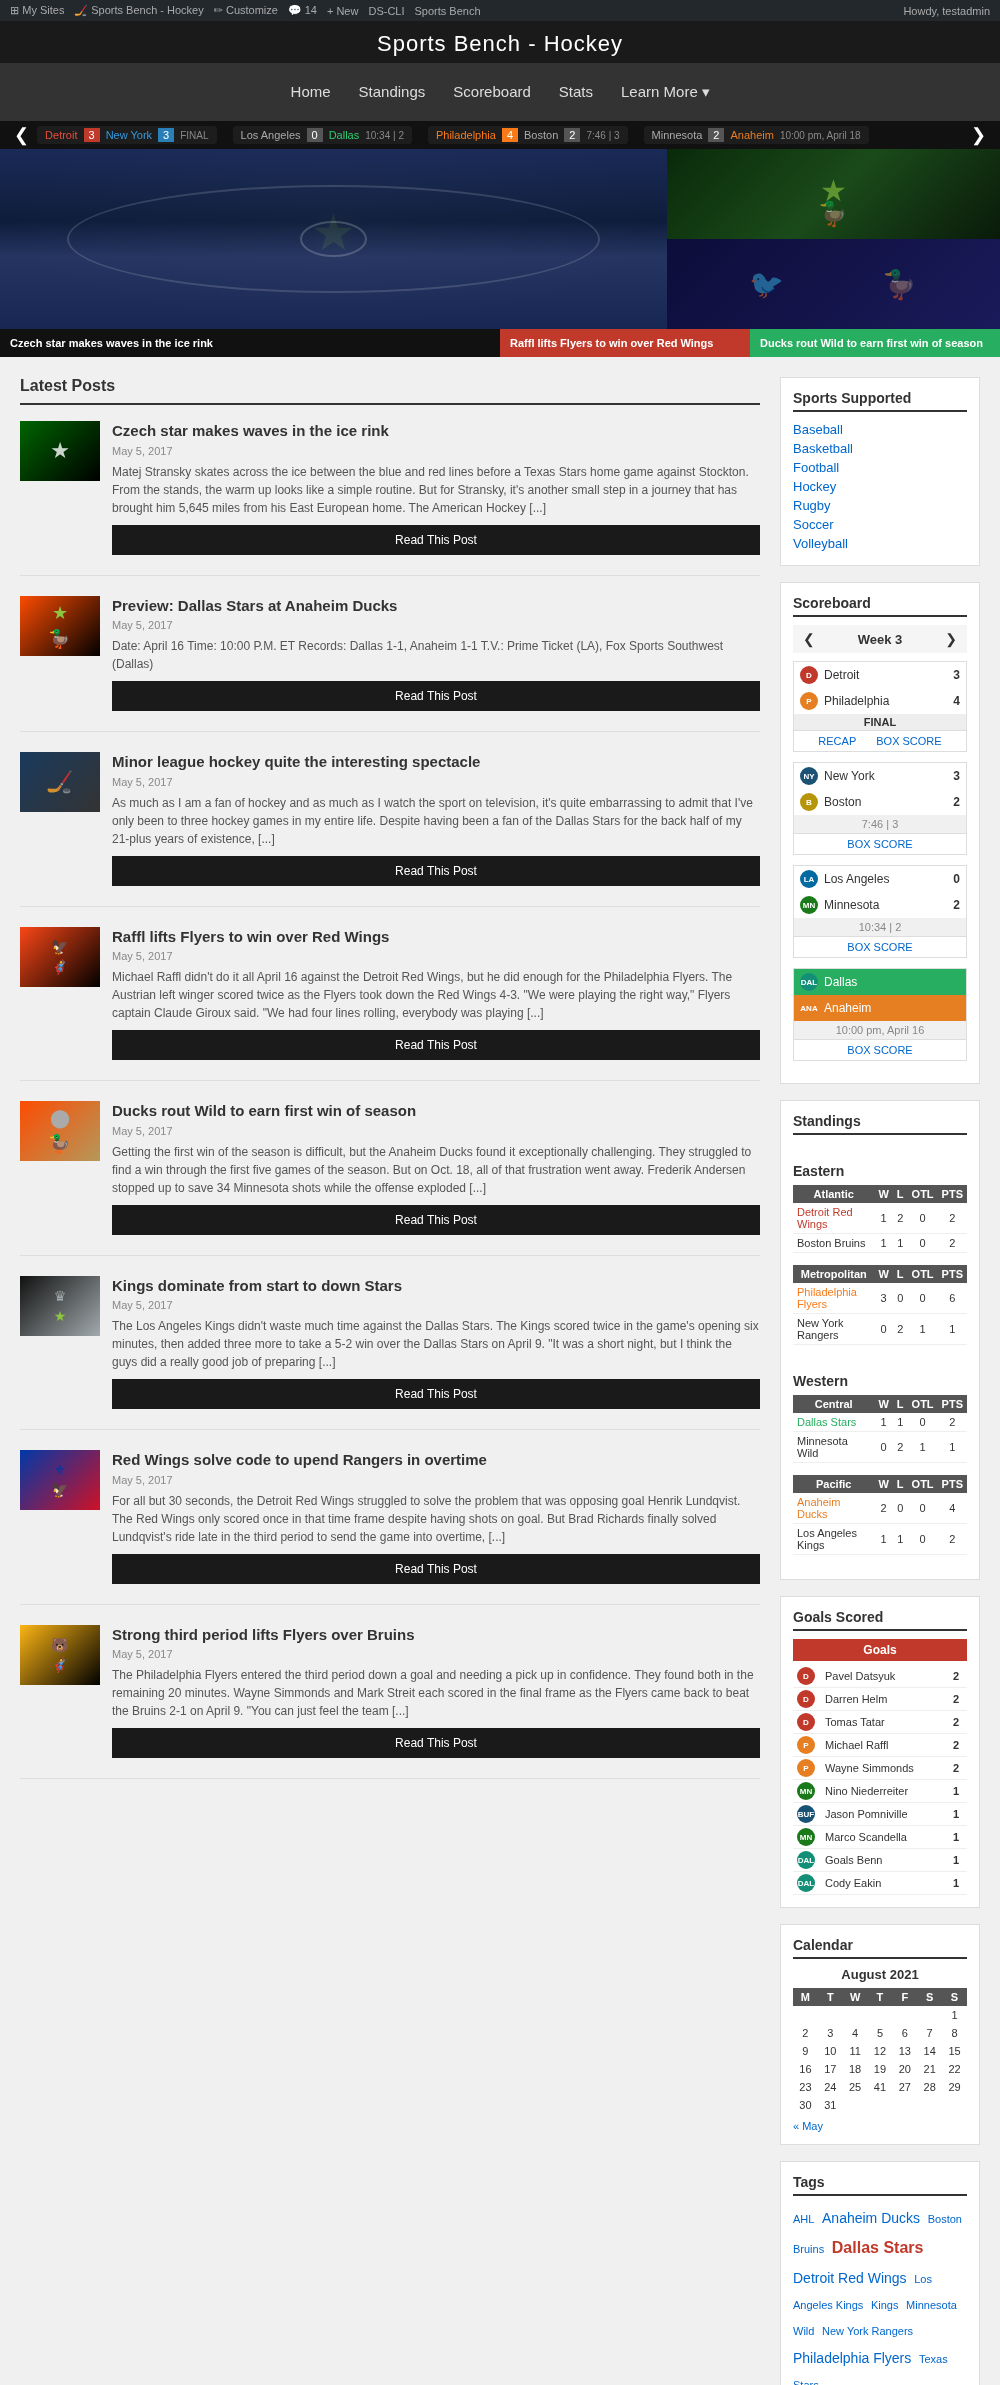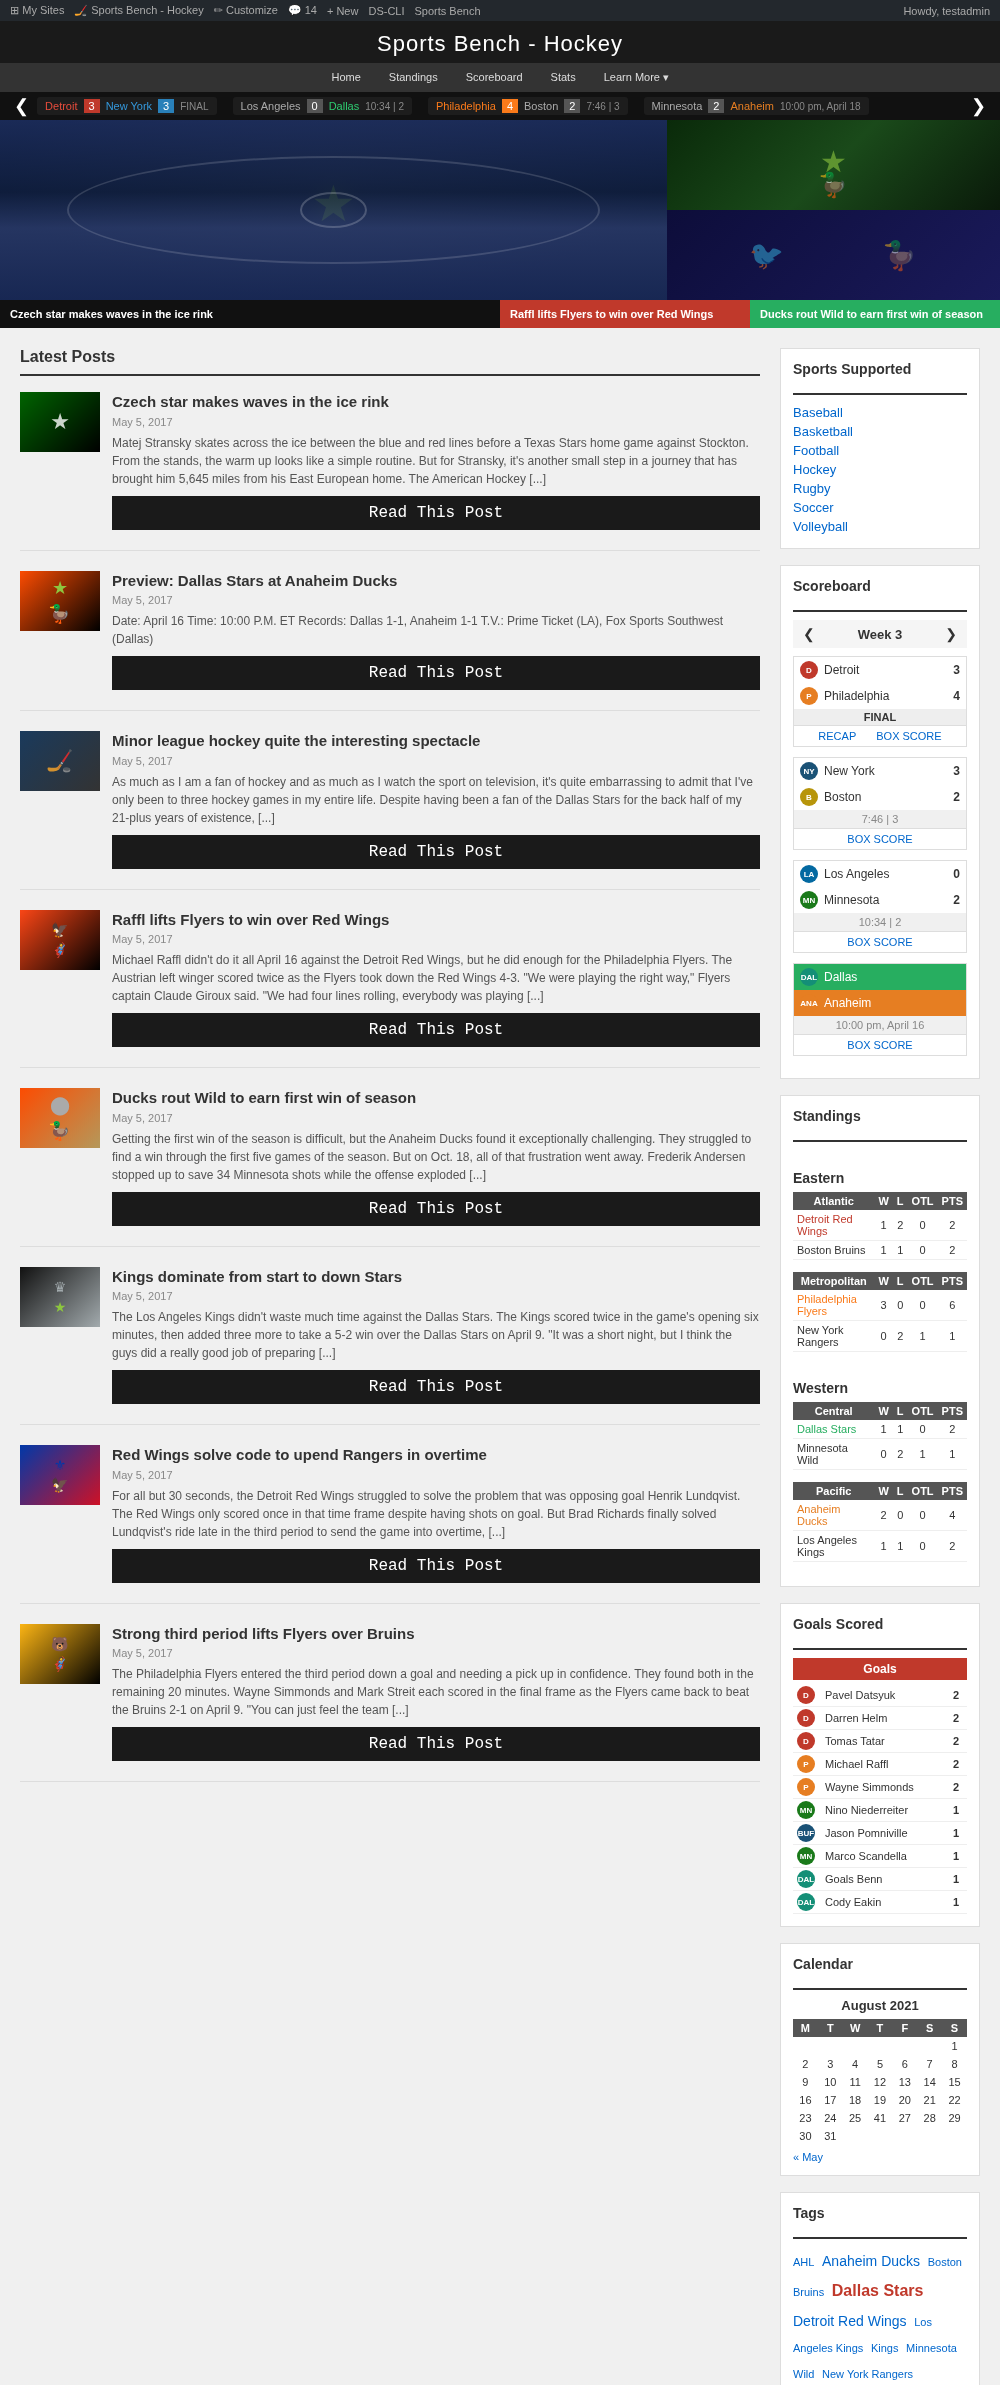--- a/index.html
+++ b/index.html
@@ -7,34 +7,34 @@
 
     
     .admin-bar { background: #23282d; color: #ccc; font-size: 11px; padding: 4px 10px; display: flex; align-items: center; gap: 10px; }
     .admin-bar span { color: #aaa; }
     .admin-bar .right { margin-left: auto; }
 
     
     .site-header { background: #1a1a1a; color: white; text-align: center; padding: 10px 0 0; }
     .site-title { font-size: 22px; font-weight: normal; letter-spacing: 1px; margin-bottom: 6px; }
     .main-nav { background: #333; display: flex; justify-content: center; gap: 0; }
-    .main-nav a { color: #ddd; text-decoration: none; padding: 8px 14px; font-size: 11px; display: inline-block; }
+    .main-nav a { color: #ddd; text-decoration: none; padding: 20px 14px; font-size: 15px; display: inline-block; }
     .ticker-arrow { color: white; font-size: 18px; cursor: pointer; padding: 0 8px; }
 
     
     .main-wrapper { max-width: 980px; margin: 20px auto; display: flex; gap: 20px; padding: 0 10px; }
     .content-area { flex: 1; }
     .sidebar { width: 200px; flex-shrink: 0; }
     .post-item { display: flex; gap: 12px; margin-bottom: 20px; padding-bottom: 20px; border-bottom: 1px solid #ddd; }
     .post-thumbnail { width: 80px; height: 60px; flex-shrink: 0; background: #555; display: flex; align-items: center; justify-content: center; overflow: hidden; }
     .post-content { flex: 1; }
     .post-title { font-size: 15px; font-weight: bold; color: #333; margin-bottom: 4px; line-height: 1.3; }
     .post-date { color: #888; font-size: 11px; margin-bottom: 6px; }
     .post-excerpt { font-size: 12px; color: #555; line-height: 1.5; margin-bottom: 8px; }
-    .read-more-btn { display: block; background: #1a1a1a; color: white; text-align: center; padding: 8px; font-size: 16px; text-decoration: none; cursor: pointer; width: 100%; border: none; font-family: Liberation Mono, monospace; }
+    .read-more-btn { display: block; background: #1a1a1a; color: white; text-align: center; padding: 8px; font-size: 12px; text-decoration: none; cursor: pointer; width: 100%; border: none; }
 
     
     .sidebar-widget { background: white; border: 1px solid #ddd; margin-bottom: 16px; padding: 12px; }
 
     
     .sports-list { list-style: none; }
     .sports-list li { padding: 2px 0; font-size: 13px; color: #0066cc; }
     .scoreboard-week { background: #f5f5f5; display: flex; align-items: center; justify-content: space-between; padding: 6px 10px; margin-bottom: 8px; font-weight: bold; font-size: 13px; }
     .scoreboard-week button { background: none; border: none; cursor: pointer; font-size: 14px; color: #333; }
     .score-game { margin-bottom: 10px; border: 1px solid #ddd; }
@@ -129,21 +129,21 @@
     .dual-logo-item { font-size: 18px; }
 
     
     .conference-title { font-size: 14px; font-weight: bold; margin: 28px 0 6px; }
 
     
     .goals-scorer-row { display: flex; align-items: center; padding: 2px 4px; border-bottom: 1px solid #eee; font-size: 11px; }
     .goals-scorer-name { flex: 1; padding-left: 4px; }
     .goals-scorer-count { font-weight: bold; padding-right: 4px; }
 
-    .sidebar-section-title { font-size: 14px; font-weight: bold; color: #333; border-bottom: 2px solid #333; padding-bottom: 16px; margin-bottom: 8px; }
+    .sidebar-section-title { font-size: 14px; font-weight: bold; color: #333; border-bottom: 2px solid #333; padding-bottom: 4px; margin-bottom: 8px; }
   </style>
 </head>
 <body>
 
 <div class="admin-bar">
   <span>⊞ My Sites</span>
   <span>🏒 Sports Bench - Hockey</span>
   <span>✏ Customize</span>
   <span>💬 14</span>
   <span>+ New</span>

